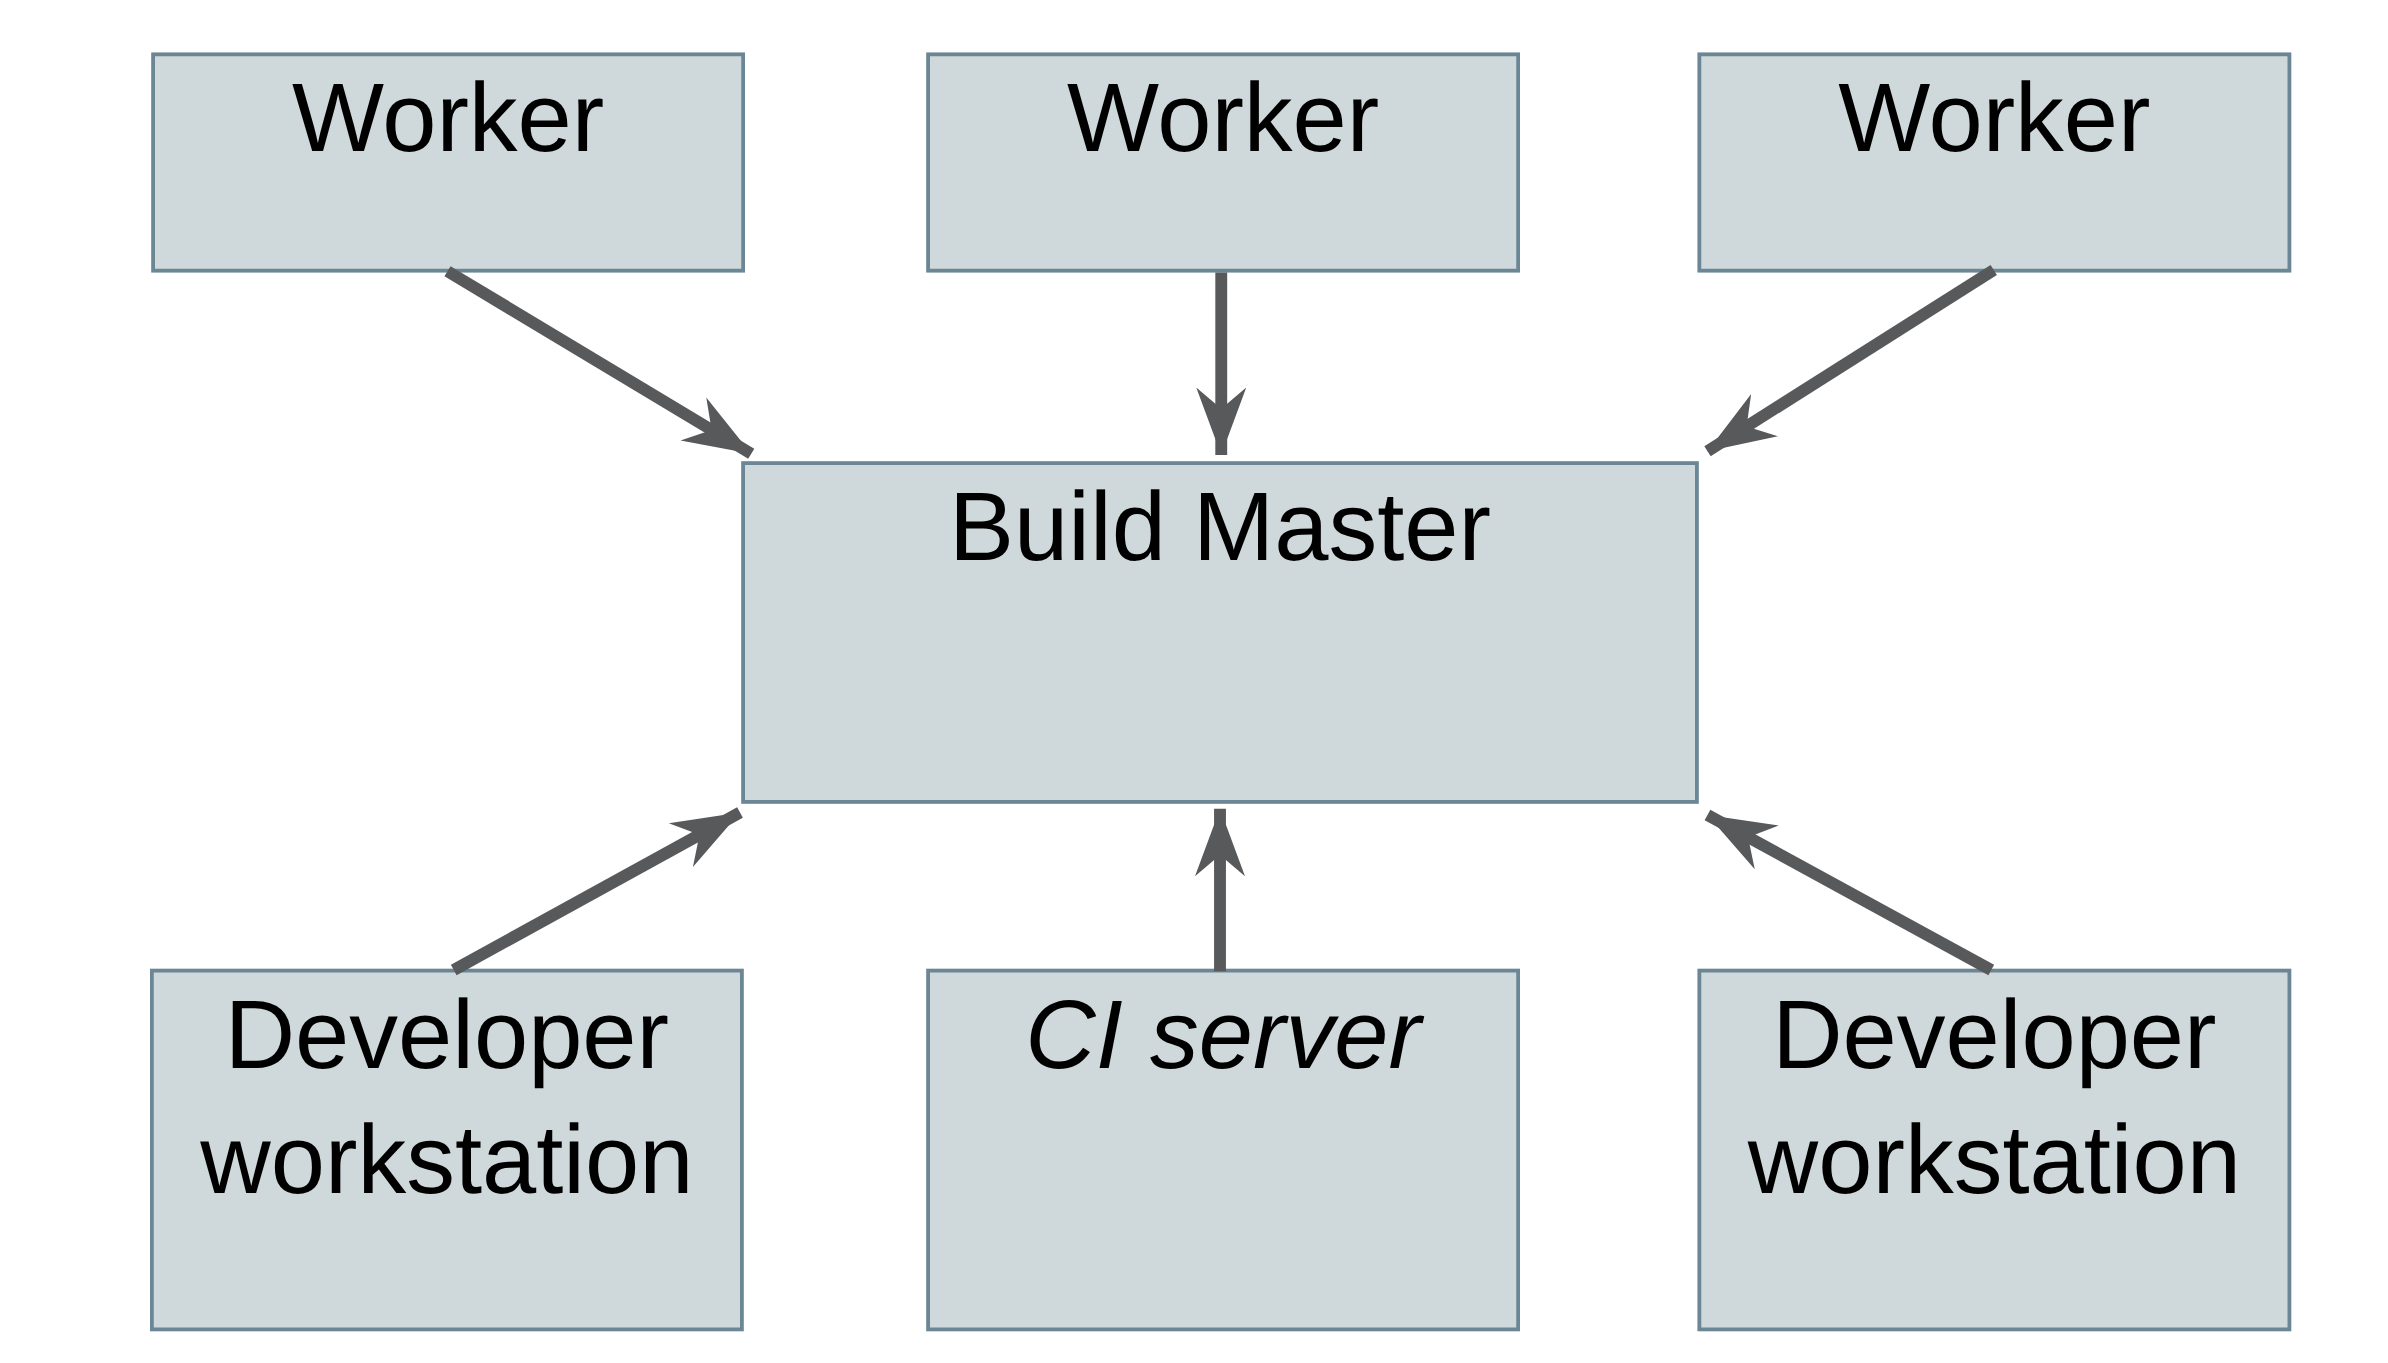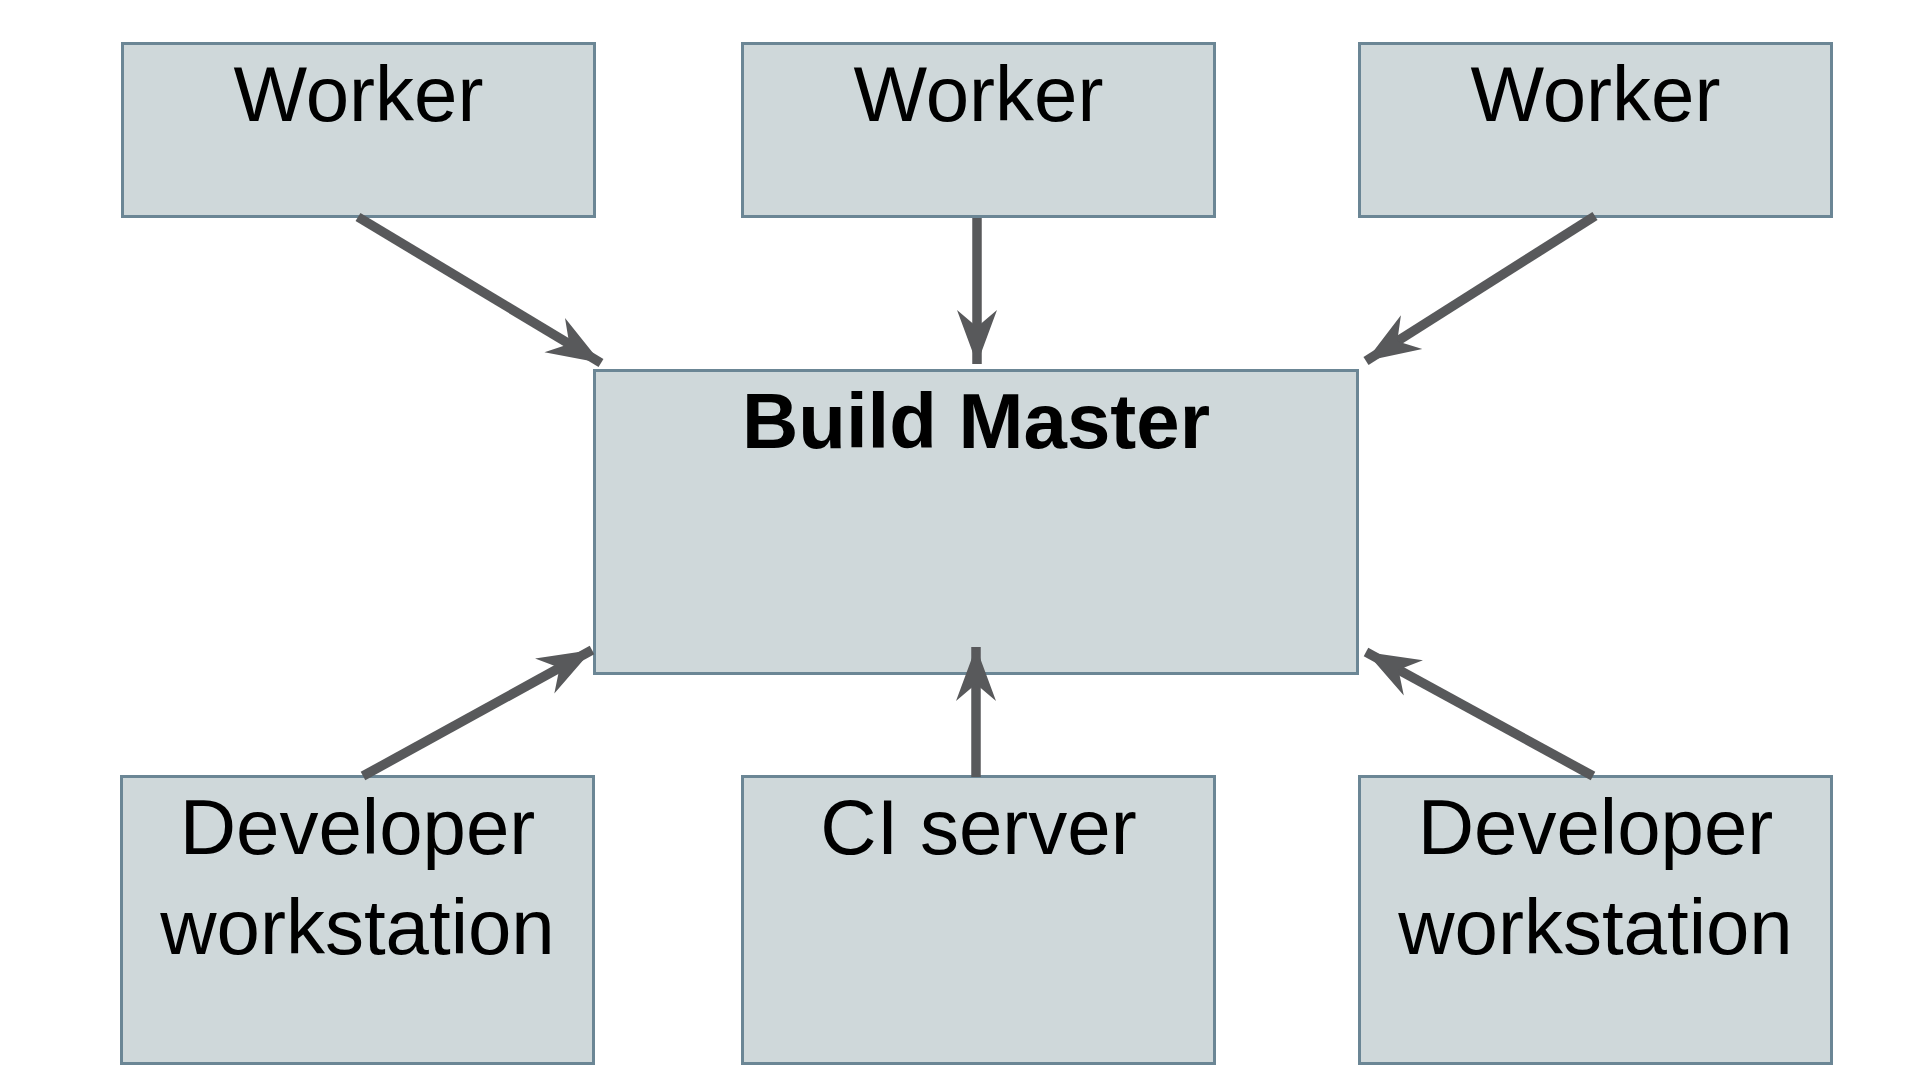--- a/index.html
+++ b/index.html
@@ -37,24 +37,24 @@
   .node .label{
     display:block;
     width:100%;
     padding:0 8px;
   }
   
   .worker-1{left:121px;top:42px;width:475px;height:176px;}
   .worker-2{left:741px;top:42px;width:475px;height:176px;}
   .worker-3{left:1358px;top:42px;width:475px;height:176px;}
   
-  .build-master{left:593px;top:369px;width:766px;height:306px;font-weight:bold;}
+  .build-master{left:593px;top:369px;width:766px;height:274px;}
   
   .dev-left{left:120px;top:775px;width:475px;height:290px;}
-  .ci-server{left:741px;top:775px;width:475px;height:290px;}
+  .ci-server{left:741px;top:775px;width:475px;height:290px;font-style:italic;}
   .dev-right{left:1358px;top:775px;width:475px;height:290px;}
 
   svg.arrows{
     position:absolute;
     left:0;top:0;
     width:1910px;height:1090px;
     pointer-events:none;
   }
   svg.arrows line{
     stroke:var(--arrow);

